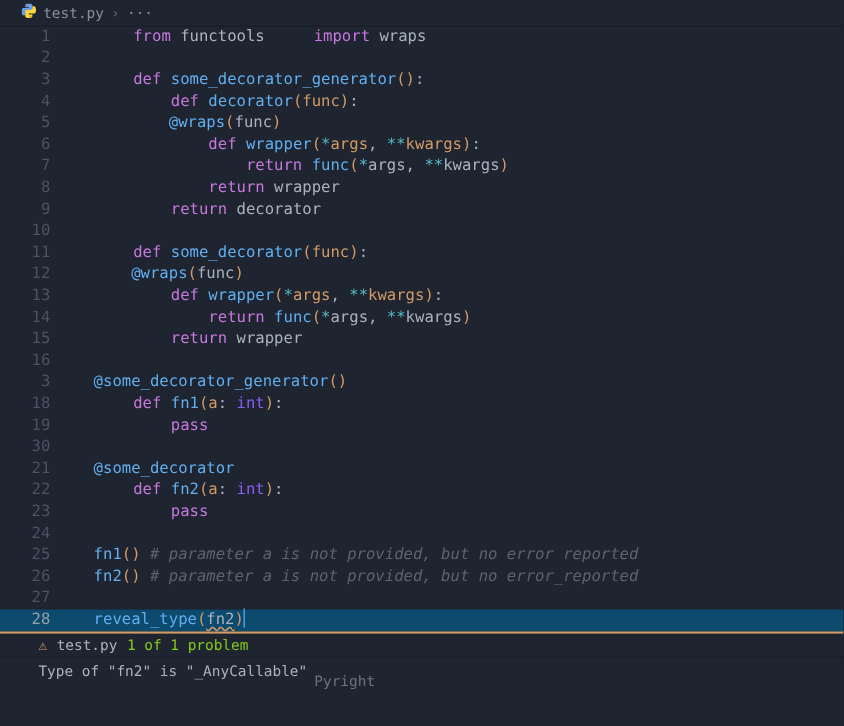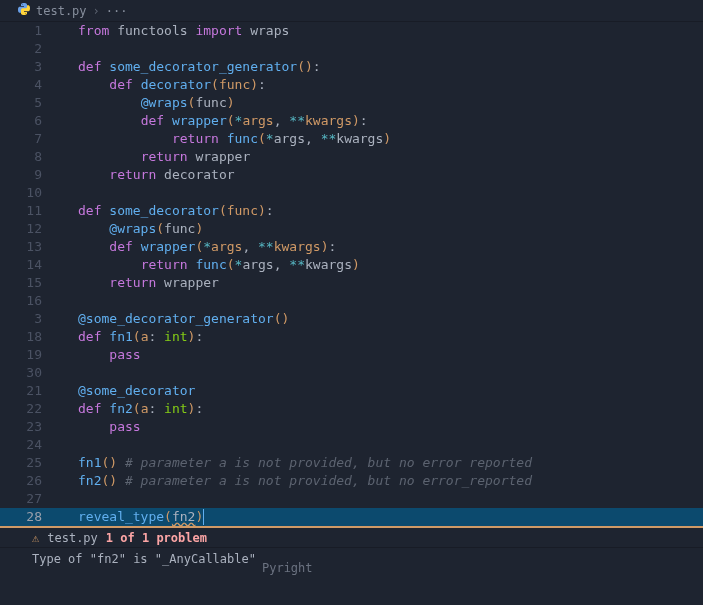--- a/index.html
+++ b/index.html
@@ -38,26 +38,26 @@
   .gutter {
     width: 58px;
     text-align: right;
     padding-right: 16px;
     color: #4b5263;
     user-select: none;
     flex-shrink: 0;
   }
   .line.current .gutter { color: #9aa0ac; }
   .code { white-space: pre; padding-left: 20px; position: relative; }
-  .kw { color: #c678dd; }
+  .kw { color: #c678dd; margin-left: 33px; }
   .fn { color: #61afef; }
   .dec { color: #61afef; }
   .var { color: #abb2bf; margin-top: 24px; }
   .param { color: #d19a66; }
-  .type { color: #84cc16; }
+  .type { color: #8b5cf6; }
   .punct { color: #abb2bf; }
   .brkt { color: #d19a66; }
   .op { color: #56b6c2; }
   .cmt { color: #5c6370; font-style: italic; }
   .warn-underline {
     text-decoration-line: underline;
     text-decoration-style: wavy;
     text-decoration-color: #d19a66;
   }
   .cursor {
@@ -75,21 +75,21 @@
     height: 22px;
     padding-left: 32px;
     background: #1e2430;
     border-top: 2px solid #d19a66;
     border-bottom: 1px solid #181c26;
     font-size: 12px;
     gap: 8px;
   }
   .problems-bar .warn-icon { color: #d19a66; }
   .problems-bar .fname { color: #abb2bf; }
-  .problems-bar .pcount { color: #fca5a5; font-weight: bold; }
+  .problems-bar .pcount { color: #84cc16; }
   .diagnostic {
     display: flex;
     align-items: center;
     height: 22px;
     padding-left: 32px;
     background: #1e2430;
     font-size: 12px;
     gap: 6px;
     color: #abb2bf;
   }

